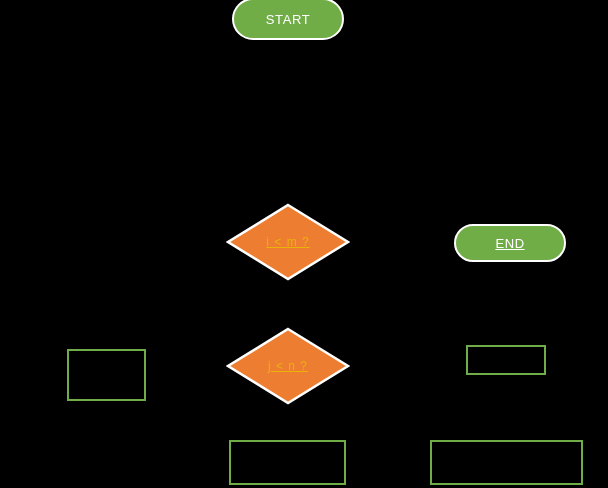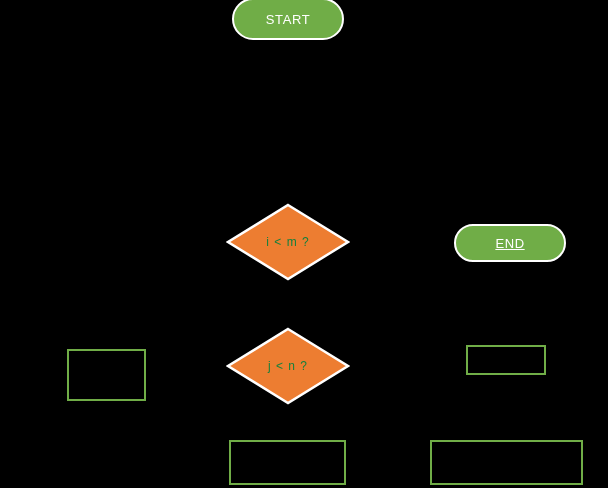--- a/index.html
+++ b/index.html
@@ -50,24 +50,25 @@
   }
   .diamond-label {
     position: absolute;
     left: 0;
     top: 0;
     width: 100%;
     height: 100%;
     display: flex;
     align-items: center;
     justify-content: center;
-    color: #15803d;
+    color: #eab308;
     font-size: 12px;
     letter-spacing: 1px;
     pointer-events: none;
+    text-decoration: underline;
   }
 
   
   .proc {
     background: #000000;
     border: 2px solid #70AD47;
     color: #000000;
     font-size: 11px;
     line-height: 1.25;
     padding: 2px 4px;

